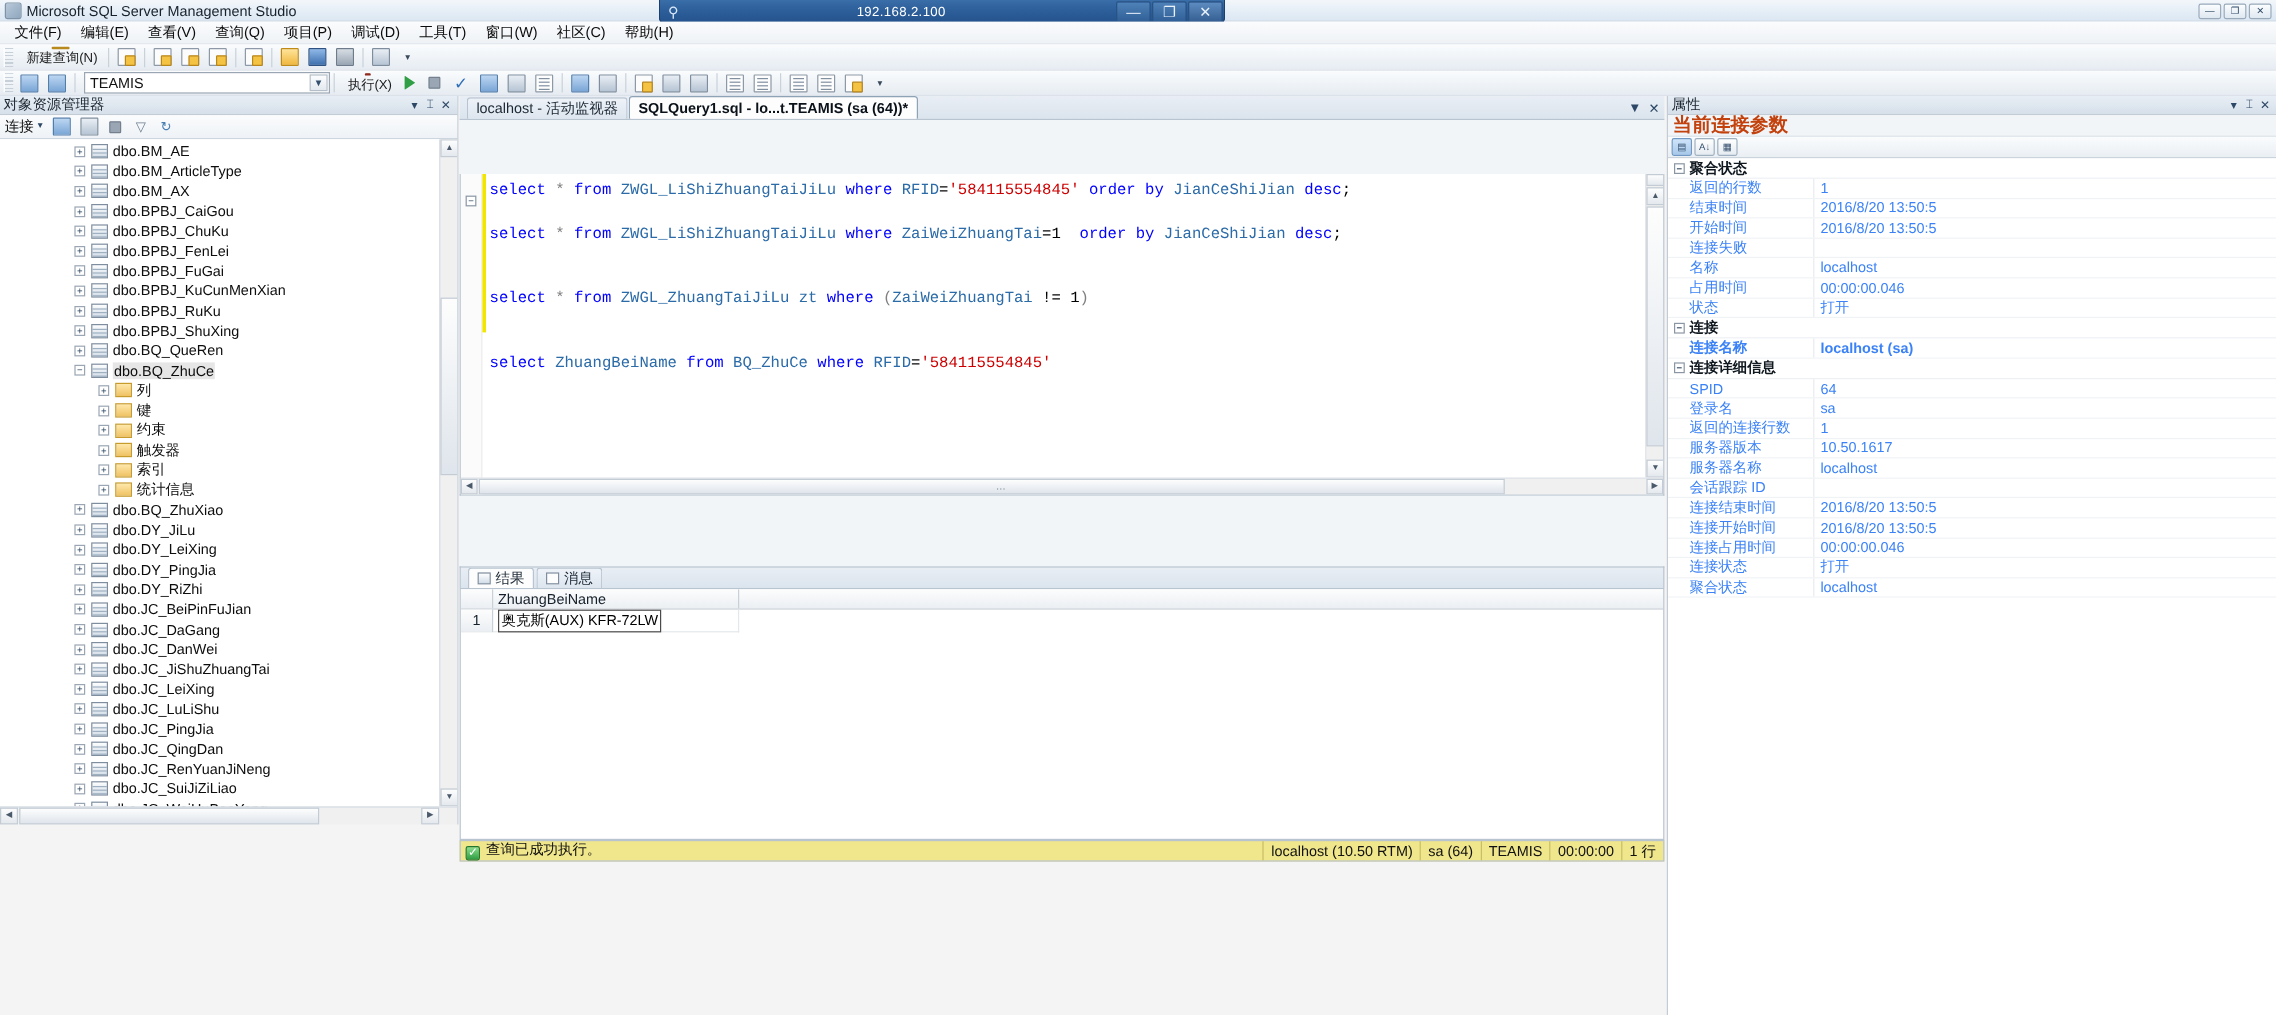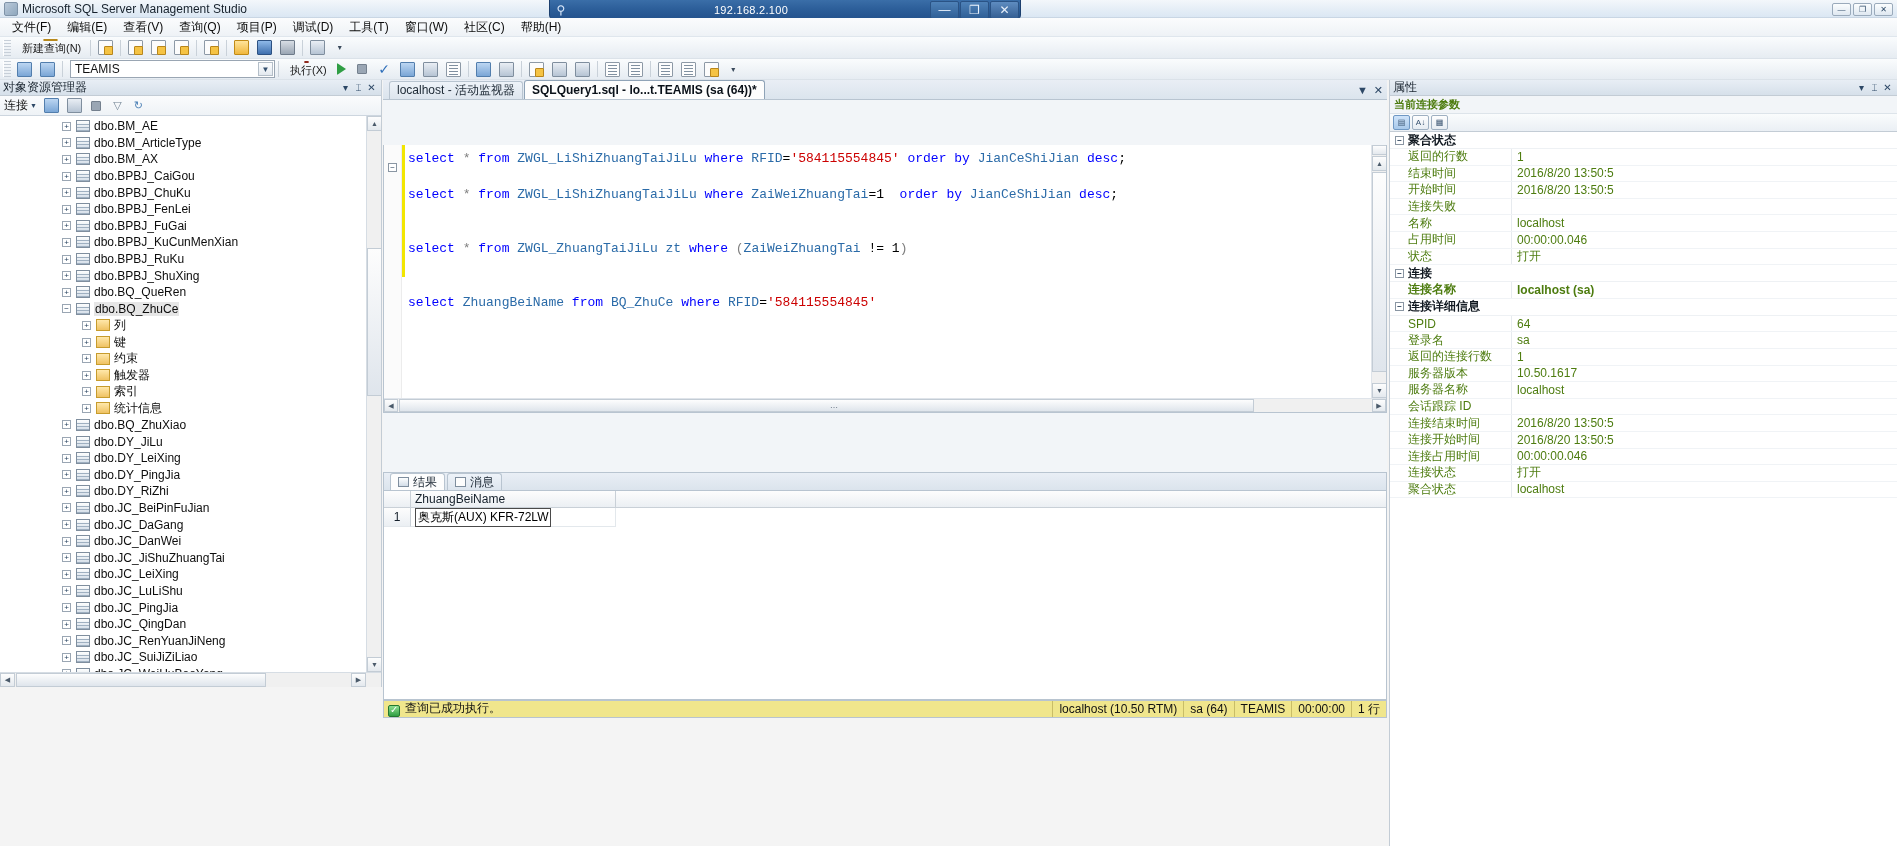--- a/index.html
+++ b/index.html
@@ -364,21 +364,21 @@
   }
   .props-title {
     height: 16px; background: linear-gradient(180deg,#e8eef5,#d6e0ea);
     border-bottom: 1px solid #c3ccd5;
     display: flex; align-items: center; padding: 0 3px; font-size: 12px; color:#1a2530;
   }
   .props-title .t { flex: 1; }
   .props-title .ctl { width:13px;text-align:center;color:#2d4866;font-size:10px; }
   .props-sub {
     height: 17px; display: flex; align-items: center; padding-left: 4px;
-    font-size: 11px; font-weight: bold; color: #4d7c0f; background: #f2f5f8;
+    font-size: 16px; font-weight: bold; color: #c2410c; background: #f2f5f8;
   }
   .props-toolbar {
     height: 19px; display: flex; align-items: center; gap: 2px; padding-left: 3px;
     background: linear-gradient(180deg,#fafcfd,#eaeff4);
     border-top: 1px solid #dde4ea; border-bottom: 1px solid #c3ccd5;
   }
   .props-toolbar .pbtn {
     width: 17px; height: 15px; border: 1px solid #9fb0c1; border-radius: 2px;
     background: linear-gradient(180deg,#fefefe,#e6ecf2);
     font-size: 8px; display:flex;align-items:center;justify-content:center;color:#35506e;
@@ -389,21 +389,21 @@
     display: flex; align-items: center; height: 17px; font-size: 12px;
     color: #101820; font-weight: bold; background: #fff;
     border-bottom: 1px solid #eef1f4;
   }
   .grp .tw {
     width: 9px; height: 9px; margin: 0 4px 0 5px;
     border: 1px solid #8a96a3; background: #fff;
     font-size: 8px; line-height: 7px; text-align: center; color: #30465e;
   }
   .prow {
-    display: flex; height: 16.6px; font-size: 12px; color: #4d7c0f;
+    display: flex; height: 16.6px; font-size: 12px; color: #3b82f6;
     border-bottom: 1px solid #f0f3f6;
   }
   .prow .k {
     width: 122px; padding-left: 18px; display: flex; align-items: center;
     border-right: 1px solid #e7ebef; white-space: nowrap; overflow: hidden;
   }
   .prow .v {
     flex: 1; padding-left: 5px; display: flex; align-items: center;
     white-space: nowrap; overflow: hidden;
   }

